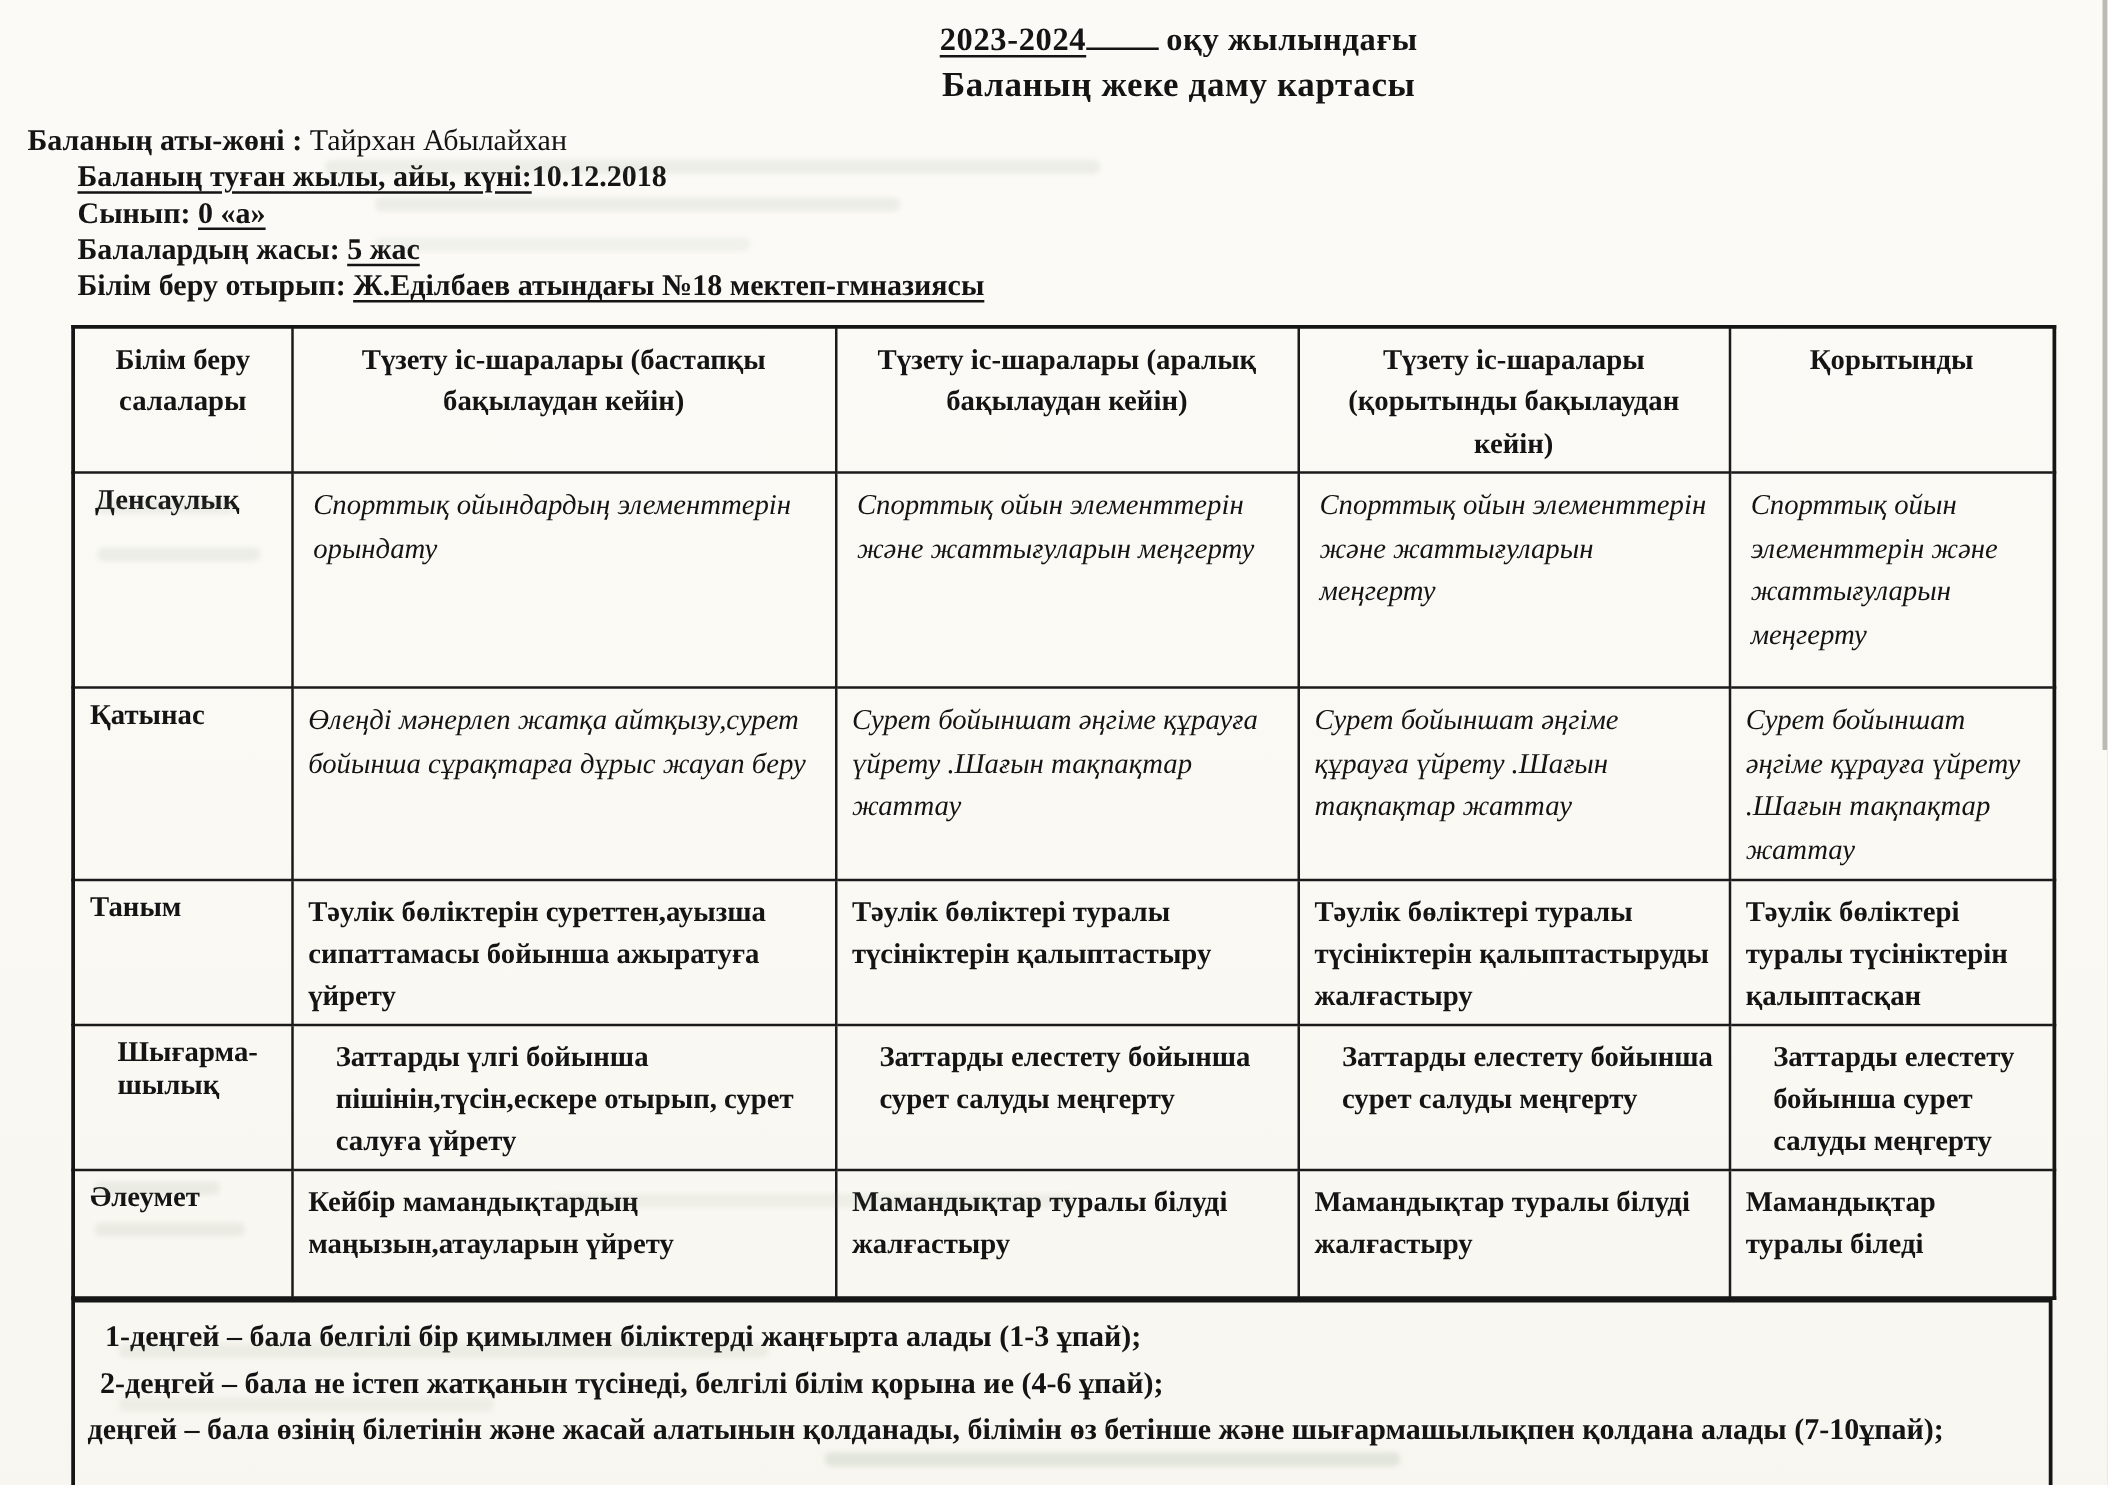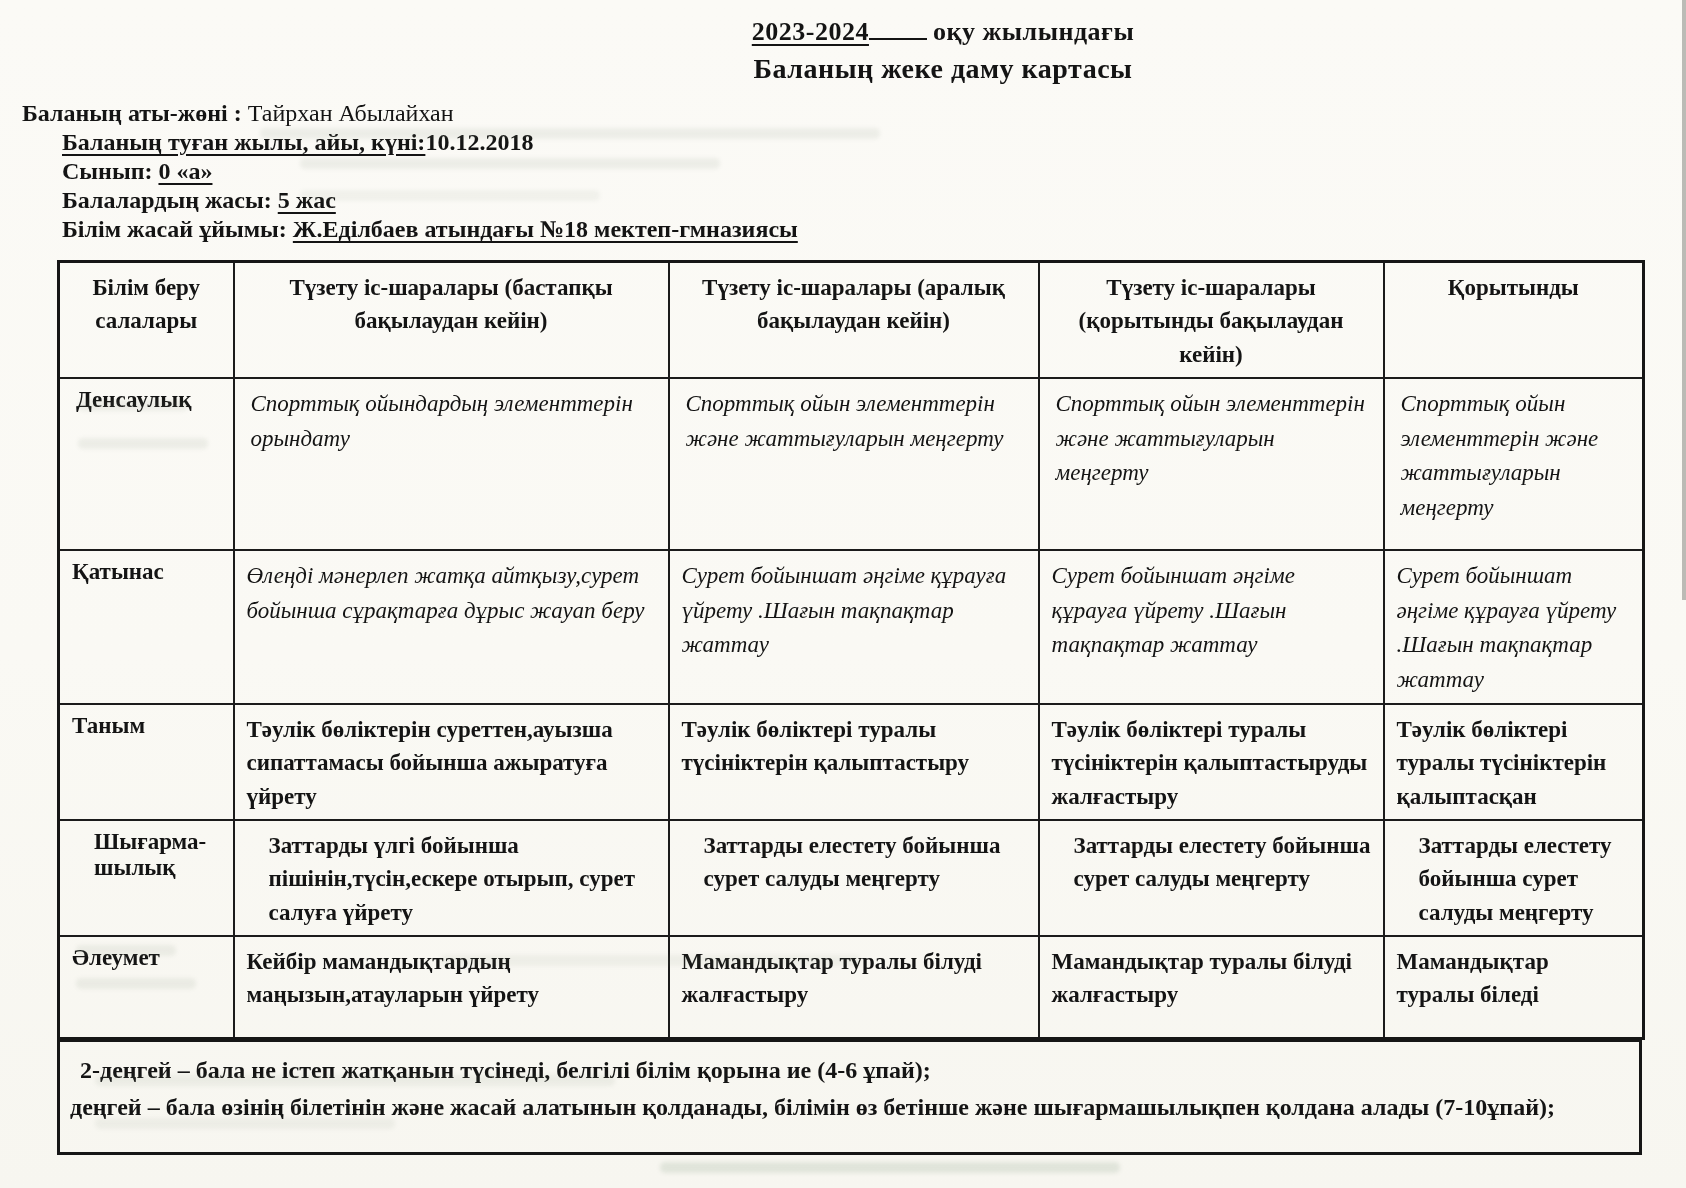--- a/index.html
+++ b/index.html
@@ -146,21 +146,21 @@
     </div>
     <div class="info-line il-2">
       <span class="lbl">Сынып:</span>
       <span class="val-underline">0 «а»</span>
     </div>
     <div class="info-line il-3">
       <span class="lbl">Балалардың жасы:</span>
       <span class="val-underline">5 жас</span>
     </div>
     <div class="info-line il-4">
-      <span class="lbl">Білім жасай ұйымы:</span>
+      <span class="lbl">Білім беру отырып:</span>
       <span class="val-underline">Ж.Еділбаев атындағы №18 мектеп-гмназиясы</span>
     </div>
   </div>
 
   <table class="dev-table">
     <colgroup>
       <col style="width:175px">
         <col style="width:435px">
         <col style="width:370px">
         <col style="width:345px">
@@ -208,17 +208,18 @@
         <td class="cat">Әлеумет</td>
         <td class="cell-upright">Кейбір мамандықтардың маңызын,атауларын үйрету</td>
         <td class="cell-upright">Мамандықтар туралы білуді жалғастыру</td>
         <td class="cell-upright">Мамандықтар туралы білуді жалғастыру</td>
         <td class="cell-upright">Мамандықтар туралы біледі</td>
       </tr>
     </tbody>
   </table>
 
   <div class="footer-box">
+    <div class="f-line fl-0">1-деңгей – бала белгілі бір қимылмен біліктерді жаңғырта алады (1-3 ұпай);</div>
     <div class="f-line fl-1">2-деңгей – бала не істеп жатқанын түсінеді, белгілі білім қорына ие (4-6 ұпай);</div>
     <div class="f-line fl-2">деңгей – бала өзінің білетінін және жасай алатынын қолданады, білімін өз бетінше және шығармашылықпен қолдана алады (7-10ұпай);</div>
   </div>
 
 </div>
 
 </body></html>

